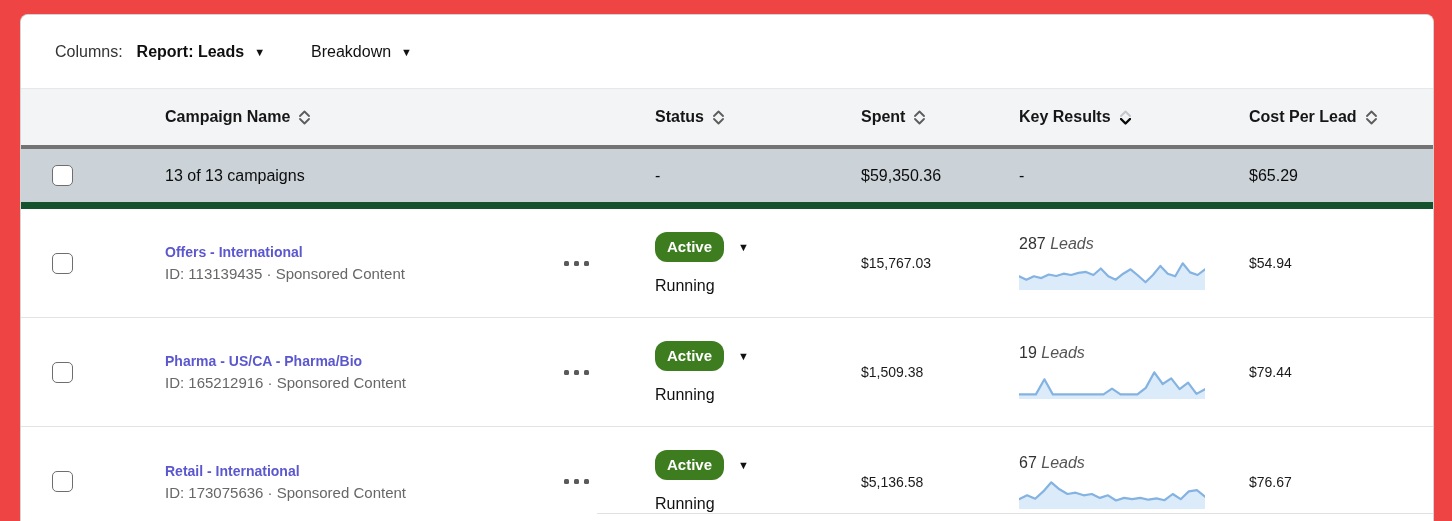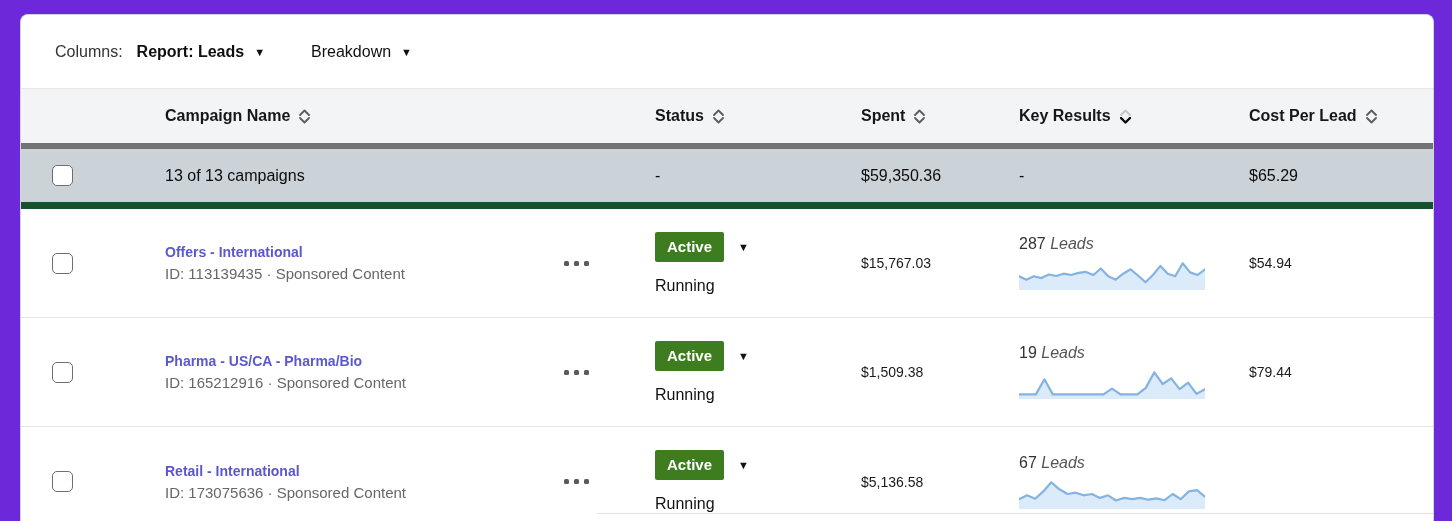--- a/index.html
+++ b/index.html
@@ -1,39 +1,39 @@
 <!DOCTYPE html>
 <html style="--link-purple: #5b57cf; --badge-green: #3d7d20; --summary-bg: #cbd3d9; --spark-line: #84b3e2; --spark-fill: #dcebf9;"><head>
 <meta charset="utf-8">
 <style>
   * { margin:0; padding:0; box-sizing:border-box; }
   html,body { width:1452px; height:521px; overflow:hidden; background:#fff;
     font-family:"Liberation Sans", sans-serif; color:#111; }
-  .page { position:relative; width:1452px; height:521px; background:#6d28d9; }
+  .page { position:relative; width:1452px; height:521px; background:#ef4444; }
 
   .card { position:absolute; left:20px; top:14px; width:1414px; height:520px;
     background:#fff; border:1px solid #d2d4d6; border-bottom:none;
     border-radius:8px 8px 0 0; overflow:hidden; }
 
   
   .toolbar { height:74px; display:flex; align-items:center; padding-left:34px;
     background:#fff; border-bottom:1px solid #e7e8ea; font-size:16px; }
   .toolbar .lbl { color:#333; margin-right:14px; }
   .dd-trigger { display:flex; align-items:center; gap:10px; cursor:pointer; }
   .dd-trigger.bold { font-weight:bold; color:#0f0f0f;text-align:right; }
   .dd-trigger + .dd-trigger { margin-left:46px; }
   .caret { font-size:11px; color:#111; line-height:1; transform:translateY(1px); }
 
   
   .grid-row { display:grid;
     grid-template-columns:144px 340px 130px 206px 158px 228px 1fr;
     align-items:center; }
 
   
-  .thead { height:60px; background:#f3f4f6; border-bottom:6px solid #737373;
+  .thead { height:60px; background:#f3f4f6; border-bottom:4px solid #737373;
     font-weight:bold; font-size:16px; color:#161616; }
   .th { display:flex; align-items:center; gap:9px; cursor:pointer; }
   .th.pad20 { padding-left:20px; }
   .th.pad22 { padding-left:22px; }
   .sort-icon { display:inline-flex; flex-direction:column; gap:1px; }
   .sort-icon svg { display:block; }
   .sort-icon path { fill:none; stroke:#5c5c5c; stroke-width:1.8;
     stroke-linecap:round; stroke-linejoin:round; }
   .sort-icon.sort-desc .chev-up path { stroke:#c3c5c8; }
   .sort-icon.sort-desc .chev-down path { stroke:#0a0a0a; stroke-width:2.4; }
@@ -61,21 +61,21 @@
   .dots { display:inline-flex; gap:5px; cursor:pointer; padding:6px 2px; }
   .dots i { width:5px; height:5px; background:#5a5a5a; border-radius:1.5px; display:block; }
 
   .pad20 { padding-left:20px; }
   .pad22 { padding-left:22px; }
 
   .cell-status { display:flex; flex-direction:column; gap:15px; }
   .status-top { display:flex; align-items:center; gap:14px; }
   .badge { display:inline-block; background:var(--badge-green,#3d7d20); color:#fff;
     font-weight:bold; font-size:15px; line-height:1; padding:7px 12px 8px;
-    border-radius:2px; cursor:pointer; }
+    border-radius:12px; cursor:pointer; }
   .badge-caret { font-size:11px; color:#111; cursor:pointer; }
   .status-state { font-size:16px; color:#111; }
 
   .num { font-size:14px; color:#1a1a1a; }
 
   .cell-key { display:flex; flex-direction:column; gap:6px; }
   .key-label { font-size:16px; color:#333; }
   .key-label em { color:#555; font-style:italic; }
   .spark { width:186px; height:32px; display:block; }
   .spark polyline { fill:none; stroke:var(--spark-line,#84b3e2); stroke-width:2.2;
@@ -264,17 +264,18 @@
         <div class="status-state">Running</div>
       </div>
       <div class="num pad20">$5,136.58</div>
       <div class="cell-key pad20">
         <div class="key-label"><span>67</span> <em>Leads</em></div>
         <svg class="spark" viewBox="0 0 186 32" preserveAspectRatio="none">
             <polygon class="spark-fill" points="0.0,21.2 8.1,17.3 16.2,20.7 24.3,13.4 32.3,4.3 40.4,11.3 48.5,16.0 56.6,14.7 64.7,17.3 72.8,16.0 80.9,19.9 89.0,17.3 97.0,22.5 105.1,19.9 113.2,21.2 121.3,19.9 129.4,21.7 137.5,20.4 145.6,22.2 153.7,16.0 161.7,21.2 169.8,13.4 177.9,12.1 186.0,18.6 186,31 0,31"></polygon>
             <polyline class="spark-line" points="0.0,21.2 8.1,17.3 16.2,20.7 24.3,13.4 32.3,4.3 40.4,11.3 48.5,16.0 56.6,14.7 64.7,17.3 72.8,16.0 80.9,19.9 89.0,17.3 97.0,22.5 105.1,19.9 113.2,21.2 121.3,19.9 129.4,21.7 137.5,20.4 145.6,22.2 153.7,16.0 161.7,21.2 169.8,13.4 177.9,12.1 186.0,18.6"></polyline>
           </svg>
       </div>
+      <div class="num pad22">$76.67</div>
     </div>
 
   </div>
   <div class="partial-bottom-line"></div>
 </div>
 
 </body></html>

